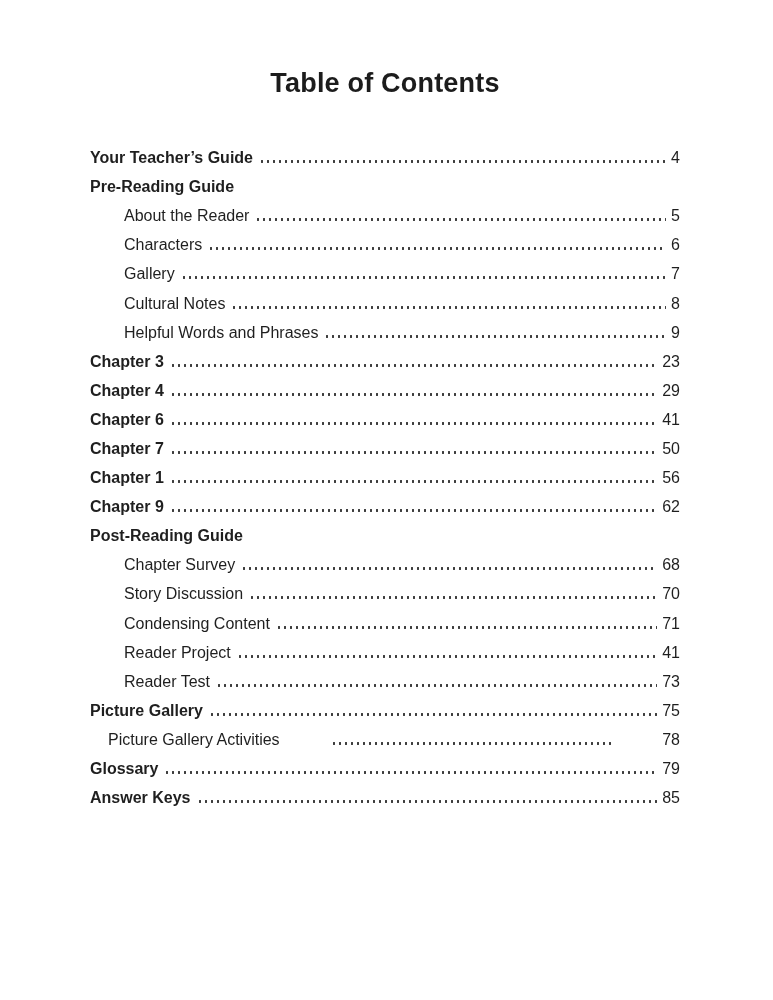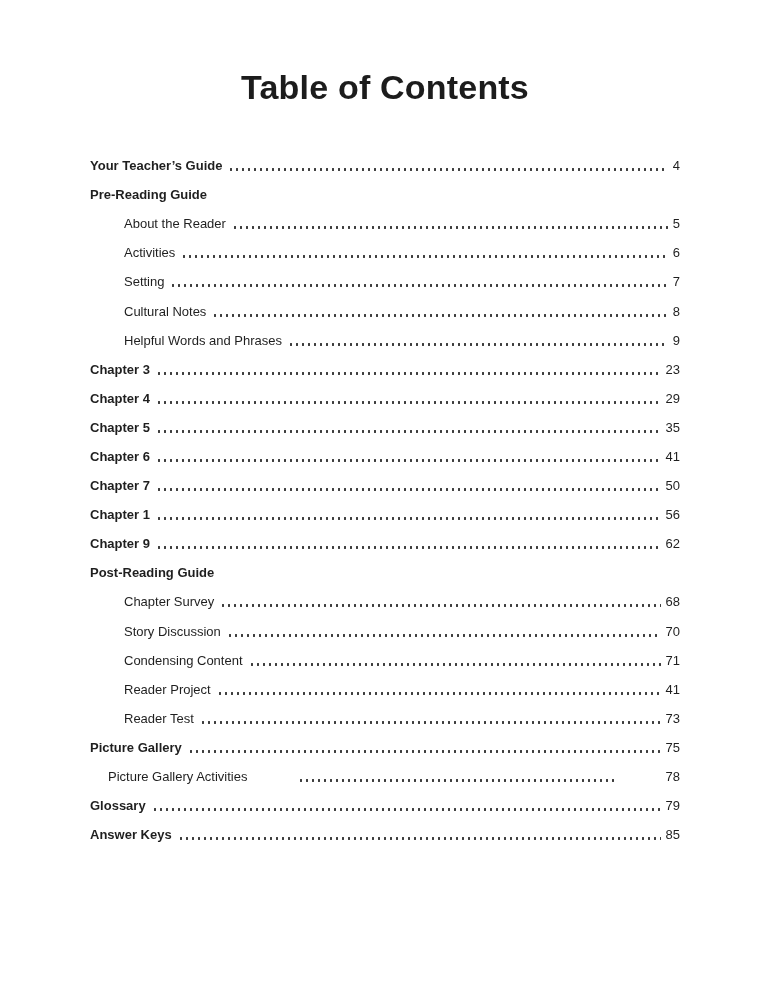--- a/index.html
+++ b/index.html
@@ -14,33 +14,33 @@
     background: #ffffff;
     box-sizing: border-box;
     padding: 68px 93px 0 90px;
     font-family: "Liberation Sans", "DejaVu Sans", sans-serif;
     color: #1f1f1f;
     overflow: hidden;
   }
   .title {
     margin: 0 0 44px 0;
     text-align: center;
-    font-size: 34px;
+    font-size: 27px;
     font-weight: 700;
     letter-spacing: 0.2px;
     color: #1c1c1c;
   }
   .toc {
     width: 100%;
   }
   .row {
     display: flex;
     align-items: center;
     height: 29.1px;
-    font-size: 13px;
+    font-size: 16px;
     line-height: 29px;
     color: #1f1f1f;
   }
   .row.bold .label {
     font-weight: 700;
   }
   .lv0 { padding-left: 0; }
   .lv1 { padding-left: 34px; }
   .lv2 { padding-left: 18px; gap: 45px; }
   .label {
@@ -78,26 +78,26 @@
       </div>
       <div class="row lv0 bold">
         <span class="label">Pre-Reading Guide</span>
       </div>
       <div class="row lv1">
         <span class="label">About the Reader</span>
         <span class="leader"></span>
         <span class="pagenum">5</span>
       </div>
       <div class="row lv1">
-        <span class="label">Activities</span>
+        <span class="label">Characters</span>
         <span class="leader"></span>
         <span class="pagenum">6</span>
       </div>
       <div class="row lv1">
-        <span class="label">Setting</span>
+        <span class="label">Gallery</span>
         <span class="leader"></span>
         <span class="pagenum">7</span>
       </div>
       <div class="row lv1">
         <span class="label">Cultural Notes</span>
         <span class="leader"></span>
         <span class="pagenum">8</span>
       </div>
       <div class="row lv1">
         <span class="label">Helpful Words and Phrases</span>
@@ -106,25 +106,20 @@
       </div>
       <div class="row lv0 bold">
         <span class="label">Chapter 3</span>
         <span class="leader"></span>
         <span class="pagenum">23</span>
       </div>
       <div class="row lv0 bold">
         <span class="label">Chapter 4</span>
         <span class="leader"></span>
         <span class="pagenum">29</span>
-      </div>
-      <div class="row lv0 bold">
-        <span class="label">Chapter 5</span>
-        <span class="leader"></span>
-        <span class="pagenum">35</span>
       </div>
       <div class="row lv0 bold">
         <span class="label">Chapter 6</span>
         <span class="leader"></span>
         <span class="pagenum">41</span>
       </div>
       <div class="row lv0 bold">
         <span class="label">Chapter 7</span>
         <span class="leader"></span>
         <span class="pagenum">50</span>

